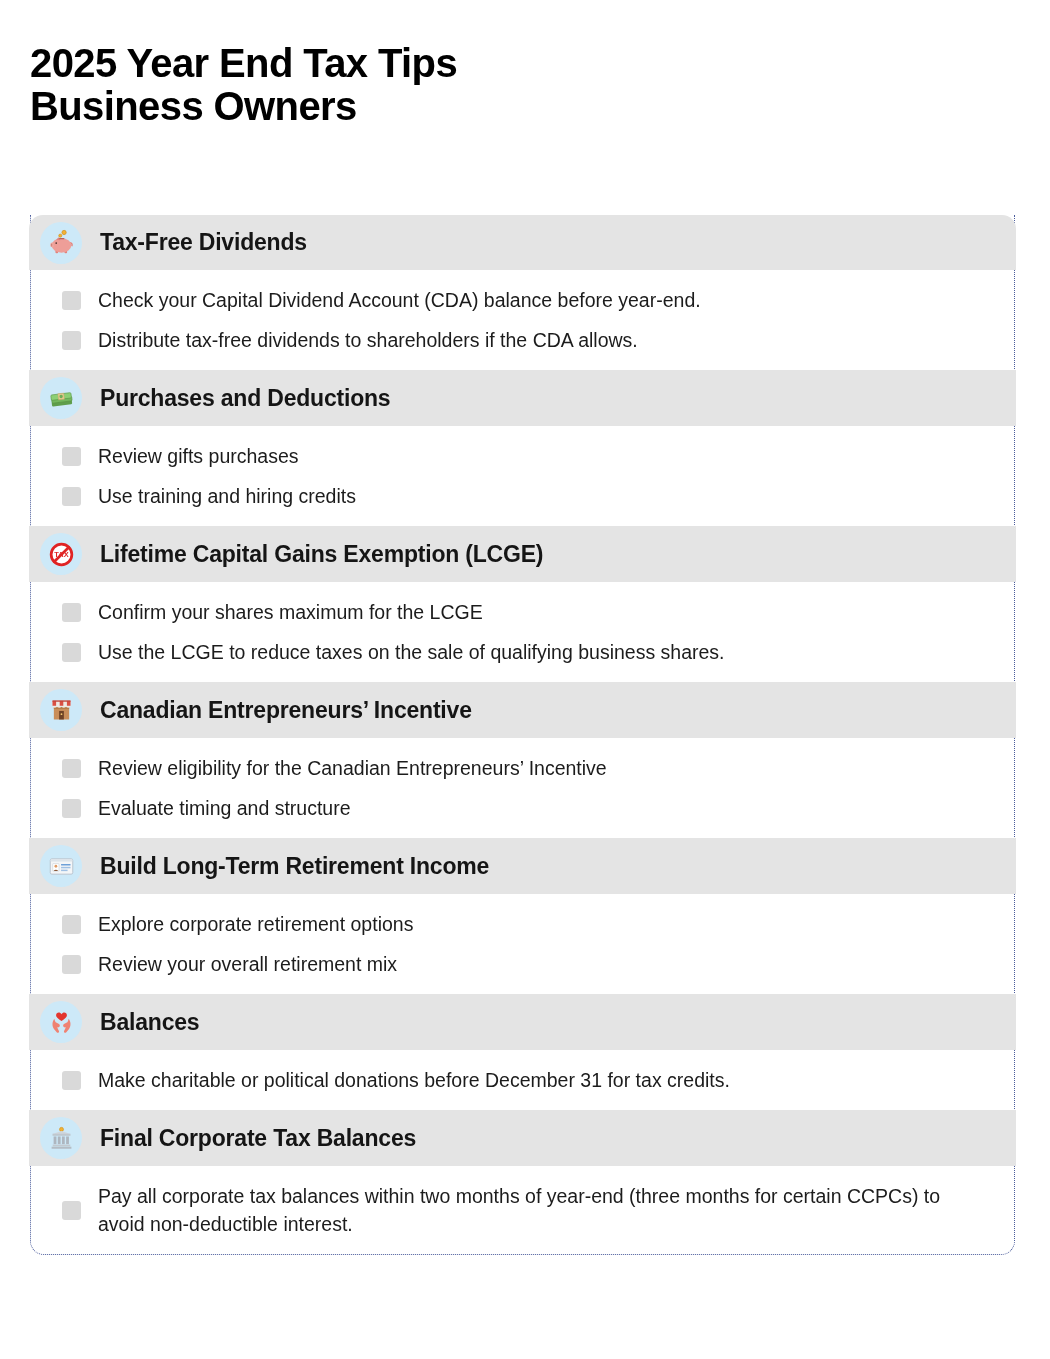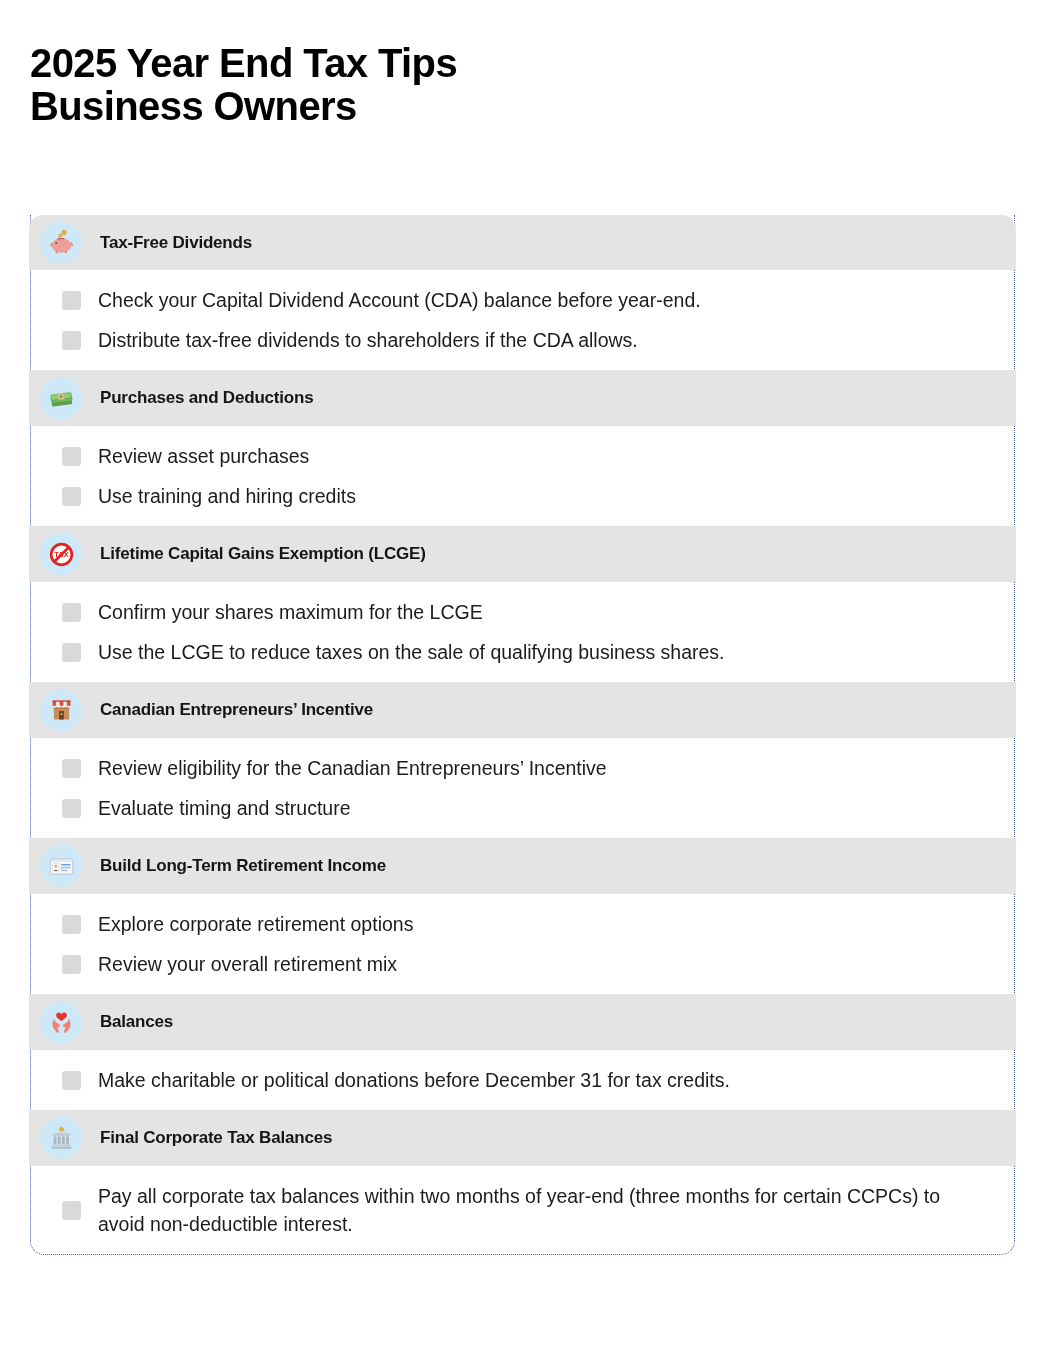--- a/index.html
+++ b/index.html
@@ -46,21 +46,21 @@
     border-radius:14px 14px 0 0;
   }
   .icon-circle{
     width:42px;height:42px;border-radius:50%;
     background:var(--icon-circle-bg);
     display:flex;align-items:center;justify-content:center;
     flex-shrink:0;
   }
   .icon-circle svg{width:27px;height:27px;display:block;}
   .section-title{
-    margin:0;font-size:17px;font-weight:700;
+    margin:0;font-size:23px;font-weight:700;
     letter-spacing:-0.2px;color:#151515;
   }
   .section-items{padding:10px 0;}
   .item-row{
     display:flex;align-items:center;gap:17px;
     padding:6px 28px 6px 31px;
   }
   .checkbox{
     width:19px;height:19px;border-radius:3px;
     background:var(--checkbox-fill);
@@ -120,21 +120,21 @@
               <rect x="9.4" y="7.5" width="5.2" height="5.4" fill="#e8c98f" stroke="#caa86a" stroke-width="0.4"></rect>
               <circle cx="12" cy="10.2" r="1.5" fill="#6fae58"></circle>
             </g>
           </svg>
         </span>
       <h2 class="section-title">Purchases and Deductions</h2>
     </div>
     <div class="section-items">
   <div class="item-row">
     <span class="checkbox"></span>
-    <span class="item-text">Review asset purchases</span>
+    <span class="item-text">Review gifts purchases</span>
   </div>
 
   <div class="item-row">
     <span class="checkbox"></span>
     <span class="item-text">Use training and hiring credits</span>
   </div>
 </div>
   </section>
 
   <section class="section">

